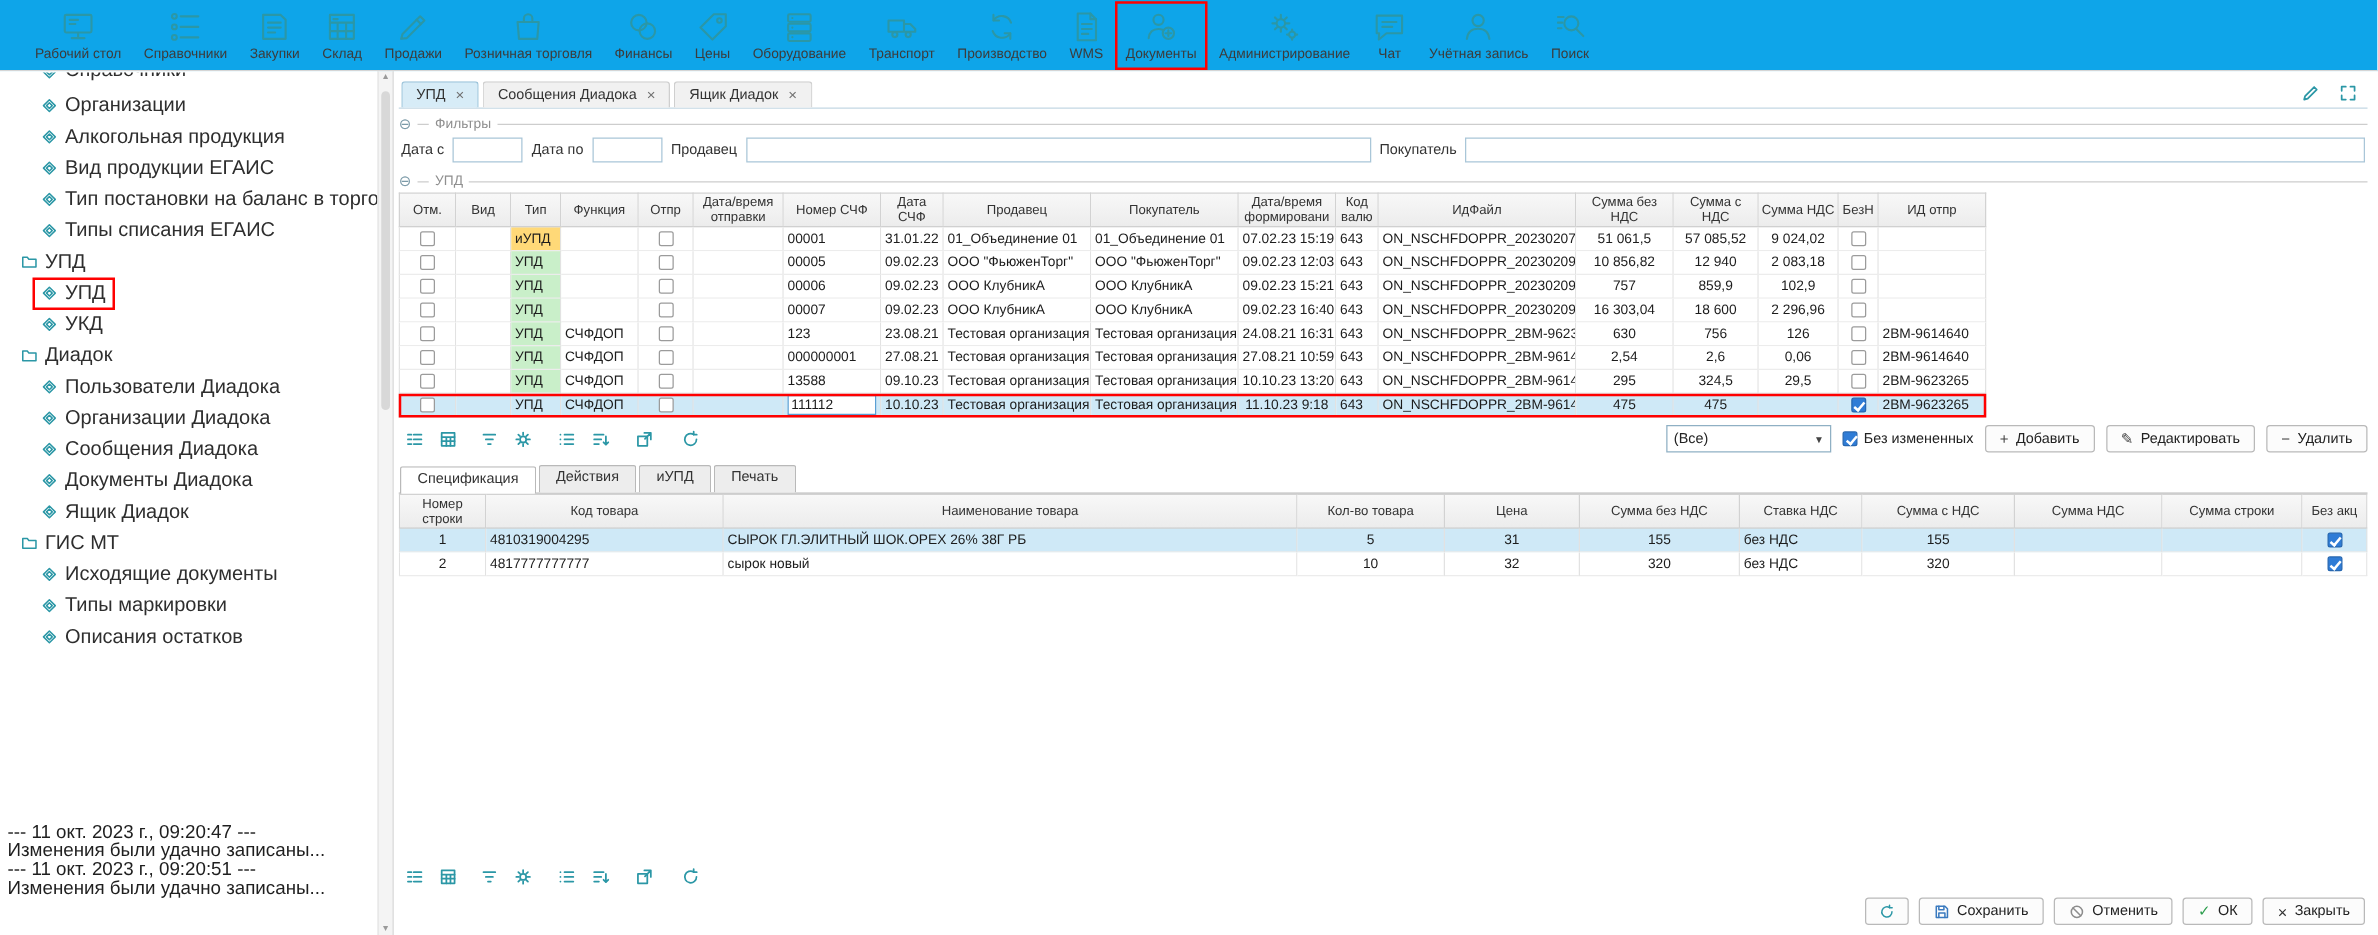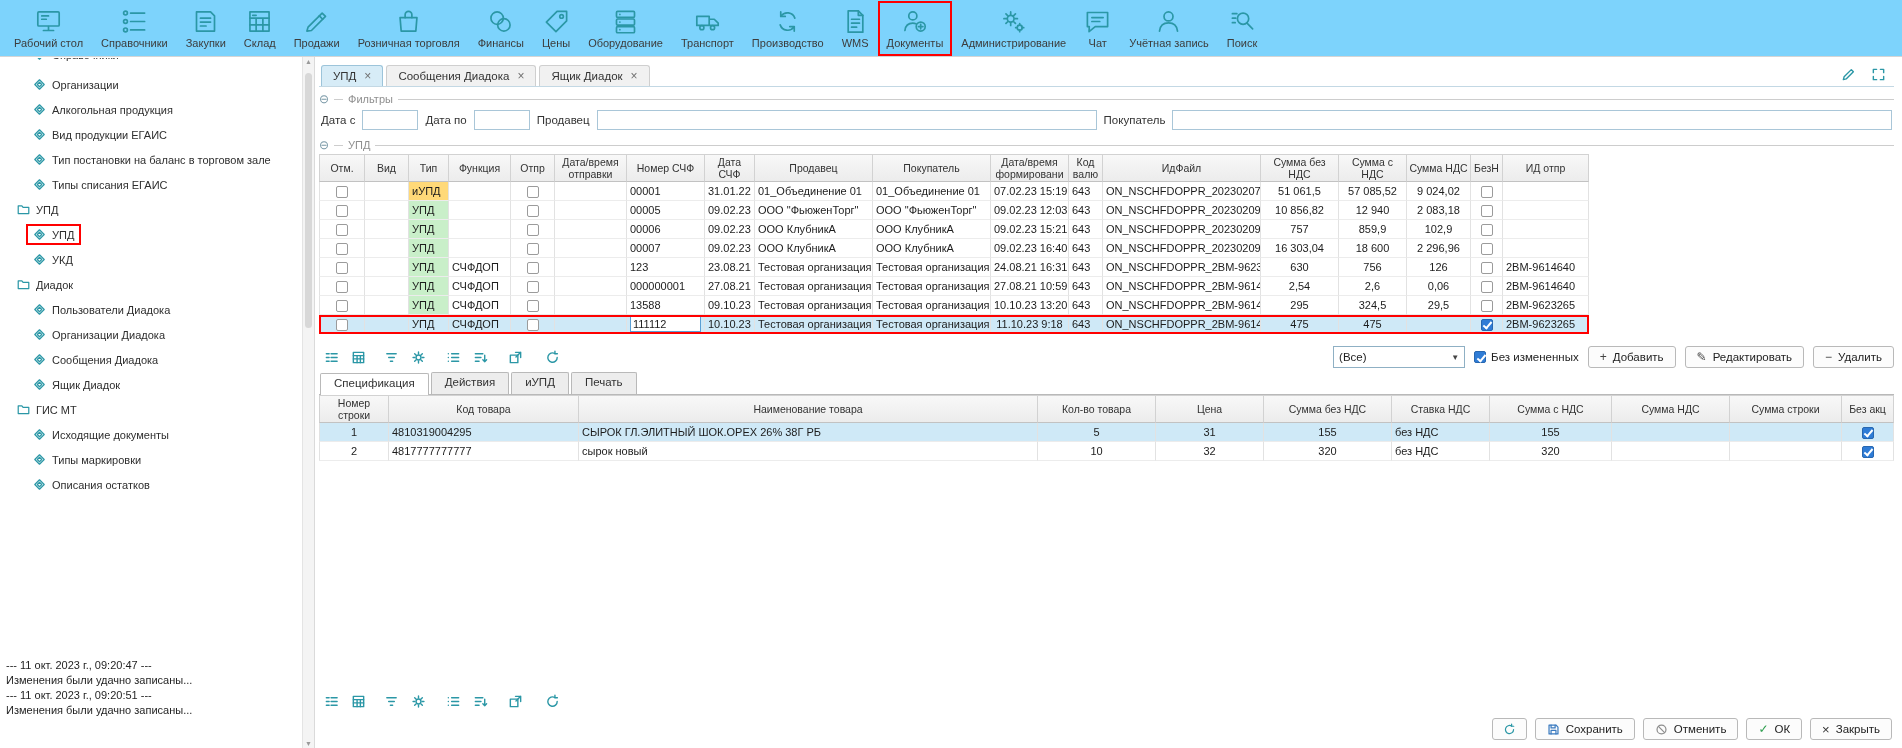--- a/index.html
+++ b/index.html
@@ -1,43 +1,43 @@
 <!DOCTYPE html>
 <html><head>
 <meta charset="utf-8">
 <style>
   *{margin:0;padding:0;box-sizing:border-box}
   html,body{width:1902px;height:748px;overflow:hidden;background:#fff;
     font-family:"Liberation Sans",sans-serif;font-size:12px;color:#222}
   .app{width:1902px;height:748px;display:flex;flex-direction:column}
 
   
-  .topbar{height:57px;flex-shrink:0;background:#7dd3fc;border-bottom:1px solid #d5d5d5;
-    display:flex;align-items:center;padding:0 6px;gap:2px}
+  .topbar{height:57px;flex-shrink:0;background:#0ea5e9;border-bottom:1px solid #d5d5d5;
+    display:flex;align-items:center;padding:0 20px;gap:2px}
   .tb-item{display:flex;flex-direction:column;align-items:center;justify-content:center;
     padding:3px 8px;height:53px;cursor:pointer}
   .tb-item.annotated{outline:2px solid #f00;outline-offset:-1px}
   .tb-icon{display:inline-flex;color:#2b97a6}
   .tb-icon svg{width:27px;height:27px}
   .tb-label{font-size:11px;color:#3c3c3c;margin-top:2px;white-space:nowrap}
 
   
   .body{flex:1;display:flex;min-height:0}
   .sidebar{width:302px;flex-shrink:0;display:flex;flex-direction:column;overflow:hidden;background:#fff}
   .tree{list-style:none;flex:1;padding-top:1px}
   .tree-item{height:25px;display:flex;align-items:center;padding-left:12px;cursor:pointer;white-space:nowrap}
   .tree-item.lvl1{padding-left:28px}
   .tree-item.cut{height:14px;overflow:hidden;align-items:flex-start}
   .tree-item.cut .ti-wrap{margin-top:-12px}
   .ti-wrap{display:inline-flex;align-items:center;gap:6px;padding:2px 5px}
   .ti-wrap.annotated{outline:2px solid #f00}
   .ti-icon{display:inline-flex;color:#2b97a6}
   .ti-icon svg{width:13px;height:13px}
-  .ti-label{font-size:11px;color:#2e2e2e}
-  .log{margin-top:auto;padding:4px 6px 30px;font-size:11px;color:#1f1f1f;line-height:15px}
+  .ti-label{font-size:16px;color:#2e2e2e}
+  .log{margin-top:auto;padding:4px 6px 30px;font-size:15px;color:#1f1f1f;line-height:15px}
 
   .sb-scroll{width:13px;flex-shrink:0;background:#f4f4f4;border-left:1px solid #e4e4e4;
     border-right:1px solid #dadada;position:relative;display:flex;flex-direction:column;
     align-items:center;justify-content:space-between;padding:1px 0;font-size:7px;color:#9a9a9a}
   .sb-thumb{position:absolute;left:2px;right:2px;top:16px;height:255px;background:#d8d8d8;border-radius:4px}
 
   .main{flex:1;min-width:0;display:flex;flex-direction:column;background:#fff;padding:0 8px 4px 4px}
 
   
   .tabbar{height:27px;margin-top:3px;display:flex;align-items:flex-end;gap:3px;
@@ -86,21 +86,21 @@
   .upper-wrap{margin-top:1px}
   .lower-wrap{flex:1;min-height:0;overflow:hidden}
 
   .cb{display:inline-block;width:12px;height:12px;border:1px solid #9b9b9b;border-radius:2px;
     background:#fff;vertical-align:middle;position:relative;flex-shrink:0}
   .cb.checked{background:#2f7cd6;border-color:#2767b0}
   .cb.checked::after{content:"";position:absolute;left:3.5px;top:0.5px;width:3px;height:7px;
     border:solid #fff;border-width:0 2px 2px 0;transform:rotate(40deg)}
 
   
-  .mid-toolbar{height:28px;display:flex;align-items:flex-end;margin-top:6px;gap:20px}
+  .mid-toolbar{height:28px;display:flex;align-items:flex-start;margin-top:6px;gap:20px}
   .icon-strip{display:flex;align-items:center;gap:3px}
   .tool-btn{width:24px;height:22px;display:inline-flex;align-items:center;justify-content:center;
     color:#2b97a6;cursor:pointer;border-radius:3px}
   .tool-btn svg{width:15px;height:15px}
   .icon-strip .tool-btn:nth-child(3){margin-left:6px}
   .icon-strip .tool-btn:nth-child(5){margin-left:8px}
   .icon-strip .tool-btn:nth-child(7){margin-left:8px}
   .icon-strip .tool-btn:nth-child(8){margin-left:10px}
   .mid-right{margin-left:auto;display:flex;align-items:center;gap:9px}
   .combo{width:132px;height:22px;border:1px solid #8fb0c4;background:#fff;display:flex;
@@ -437,20 +437,31 @@
           </li>
           <li class="tree-item lvl1">
             <span class="ti-wrap">
               <span class="ti-icon" style="display: inline-flex;">
                 <svg viewBox="0 0 16 16" stroke="currentColor" fill="none" stroke-width="1.5" stroke-linecap="round" stroke-linejoin="round">
                   <path d="M8 2.2L13.8 8 8 13.8 2.2 8z"></path>
                   <path d="M8 5.2L10.8 8 8 10.8 5.2 8z"></path>
                 </svg>
               </span>
               <span class="ti-label">Сообщения Диадока</span>
+            </span>
+          </li>
+          <li class="tree-item lvl1">
+            <span class="ti-wrap">
+              <span class="ti-icon" style="display: inline-flex;">
+                <svg viewBox="0 0 16 16" stroke="currentColor" fill="none" stroke-width="1.5" stroke-linecap="round" stroke-linejoin="round">
+                  <path d="M8 2.2L13.8 8 8 13.8 2.2 8z"></path>
+                  <path d="M8 5.2L10.8 8 8 10.8 5.2 8z"></path>
+                </svg>
+              </span>
+              <span class="ti-label">Документы Диадока</span>
             </span>
           </li>
           <li class="tree-item lvl1">
             <span class="ti-wrap">
               <span class="ti-icon" style="display: inline-flex;">
                 <svg viewBox="0 0 16 16" stroke="currentColor" fill="none" stroke-width="1.5" stroke-linecap="round" stroke-linejoin="round">
                   <path d="M8 2.2L13.8 8 8 13.8 2.2 8z"></path>
                   <path d="M8 5.2L10.8 8 8 10.8 5.2 8z"></path>
                 </svg>
               </span>

